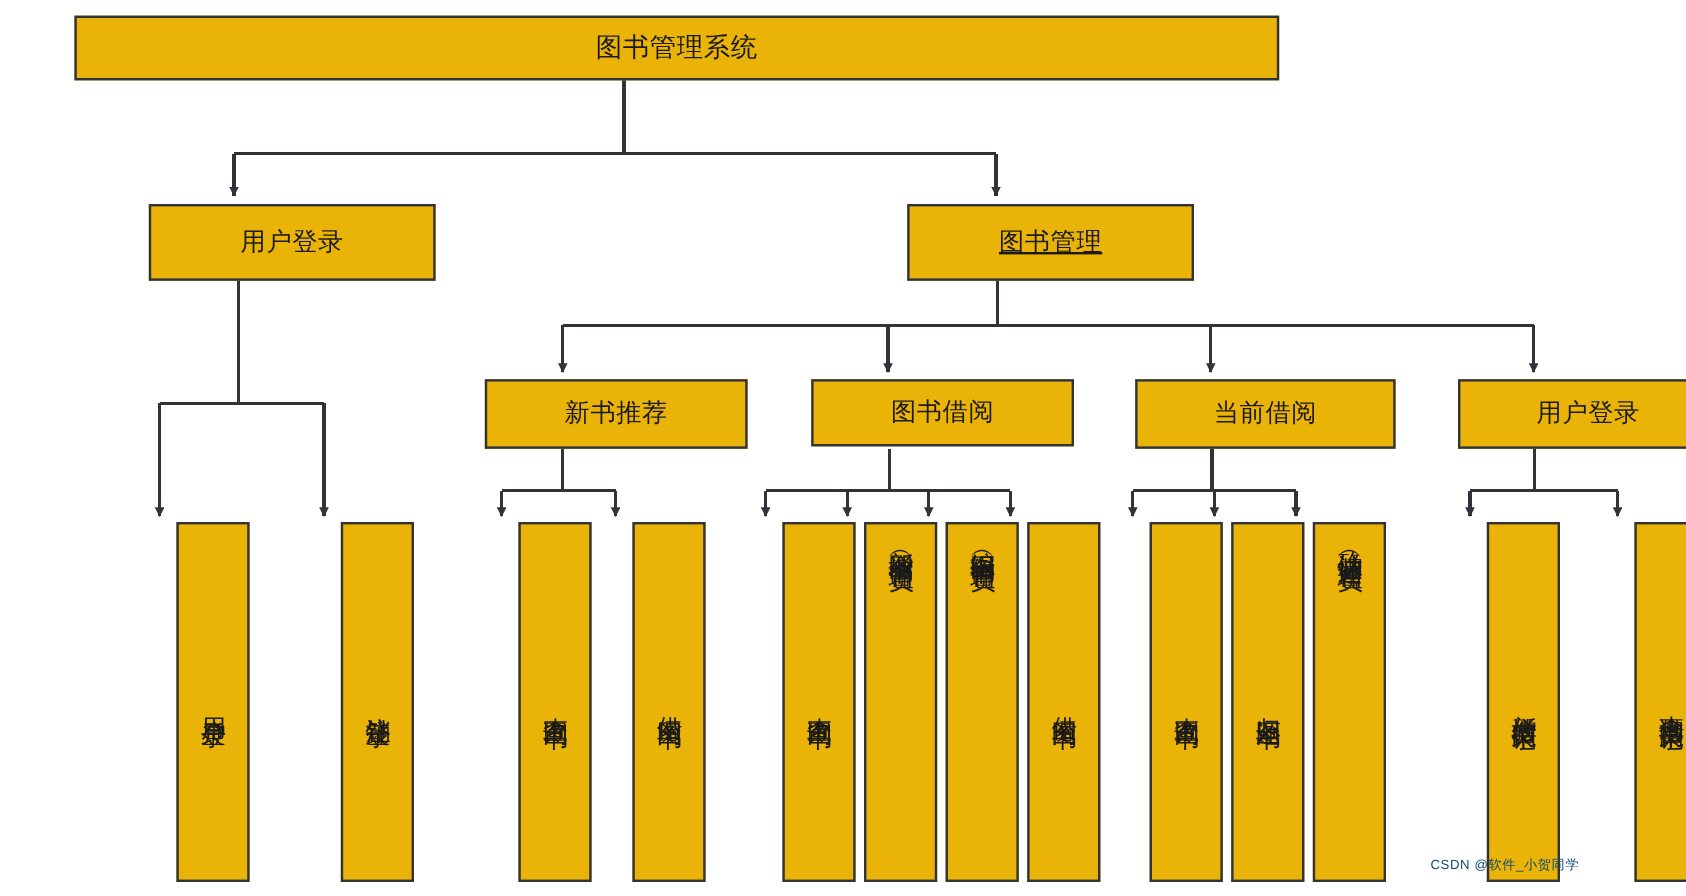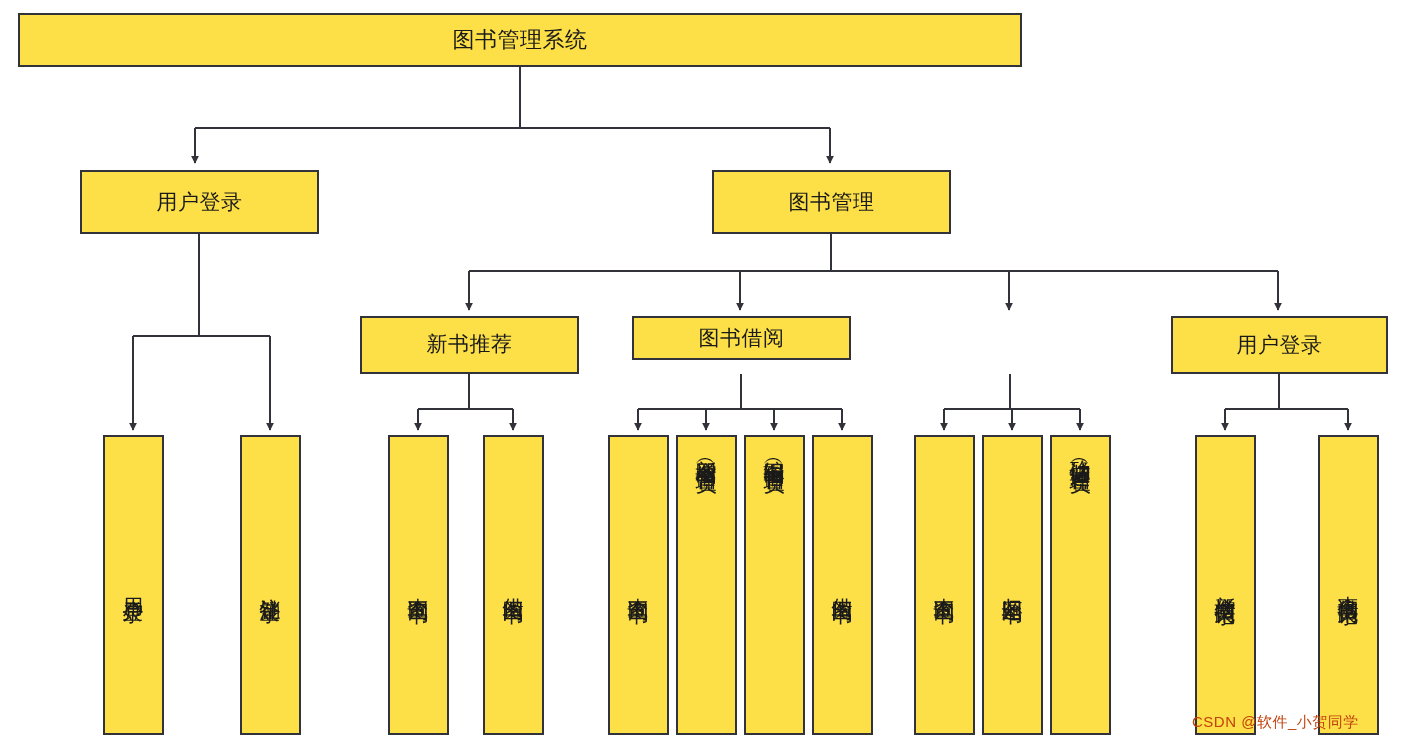--- a/index.html
+++ b/index.html
@@ -22,25 +22,26 @@
     left: 0;
     top: 0;
     width: 1405px;
     height: 747px;
     pointer-events: none;
   }
   .node {
     position: absolute;
     box-sizing: border-box;
     border: 2px solid #32323a;
-    background: #fde047;
+    background: #eab308;
     display: flex;
     align-items: center;
     justify-content: center;
     color: #1a1a1a;
+    margin-left: 44px;
   }
   .node .lbl {
     display: block;
     text-align: center;
     line-height: 1.12;
     letter-spacing: 0.5px;
   }
   
   .node.h .lbl {
     font-size: 21px;
@@ -61,22 +62,22 @@
   .node.v .lbl {
     writing-mode: vertical-rl;
     text-orientation: upright;
     font-size: 21px;
     line-height: 1;
     letter-spacing: 2px;
     white-space: nowrap;
   }
   .watermark {
     position: absolute;
-    font-size: 15px;
-    color: #c2410c;
+    font-size: 11px;
+    color: #0c4a6e;
     white-space: nowrap;
     letter-spacing: 0.5px;
   }
 </style>
 </head>
 <body>
 
 <div id="canvas">
 
   <svg id="edges" viewBox="0 0 1405 747" xmlns="http://www.w3.org/2000/svg">
@@ -129,29 +130,32 @@
     </g>
   </svg>
 
   <div class="node h root" style="left:18px; top:13px; width:1004px; height:54px;">
     <span class="lbl">图书管理系统</span>
   </div>
 
   <div class="node h" style="left:80px; top:170px; width:239px; height:64px;">
     <span class="lbl">用户登录</span>
   </div>
-  <div class="node h" style="left:712px; top:170px; width:239px; height:64px;">
+  <div class="node h" style="left:712px; top:170px; width:239px; height:64px;text-decoration:underline;">
     <span class="lbl">图书管理</span>
   </div>
 
   <div class="node h" style="left:360px; top:316px; width:219px; height:58px;font-family:Liberation Serif, serif;">
     <span class="lbl">新书推荐</span>
   </div>
-  <div class="node h" style="left:632px; top:316px; width:219px; height:44px;">
+  <div class="node h" style="left:632px; top:316px; width:219px; height:56px;">
     <span class="lbl">图书借阅</span>
+  </div>
+  <div class="node h" style="left:902px; top:316px; width:217px; height:58px;">
+    <span class="lbl">当前借阅</span>
   </div>
   <div class="node h" style="left:1171px; top:316px; width:217px; height:58px;">
     <span class="lbl">用户登录</span>
   </div>
 
   <div class="node v mid" style="left:103px; top:435px; width:61px; height:300px;">
     <span class="lbl">用户登录</span>
   </div>
   <div class="node v mid" style="left:240px; top:435px; width:61px; height:300px;">
     <span class="lbl">注销登录</span>

